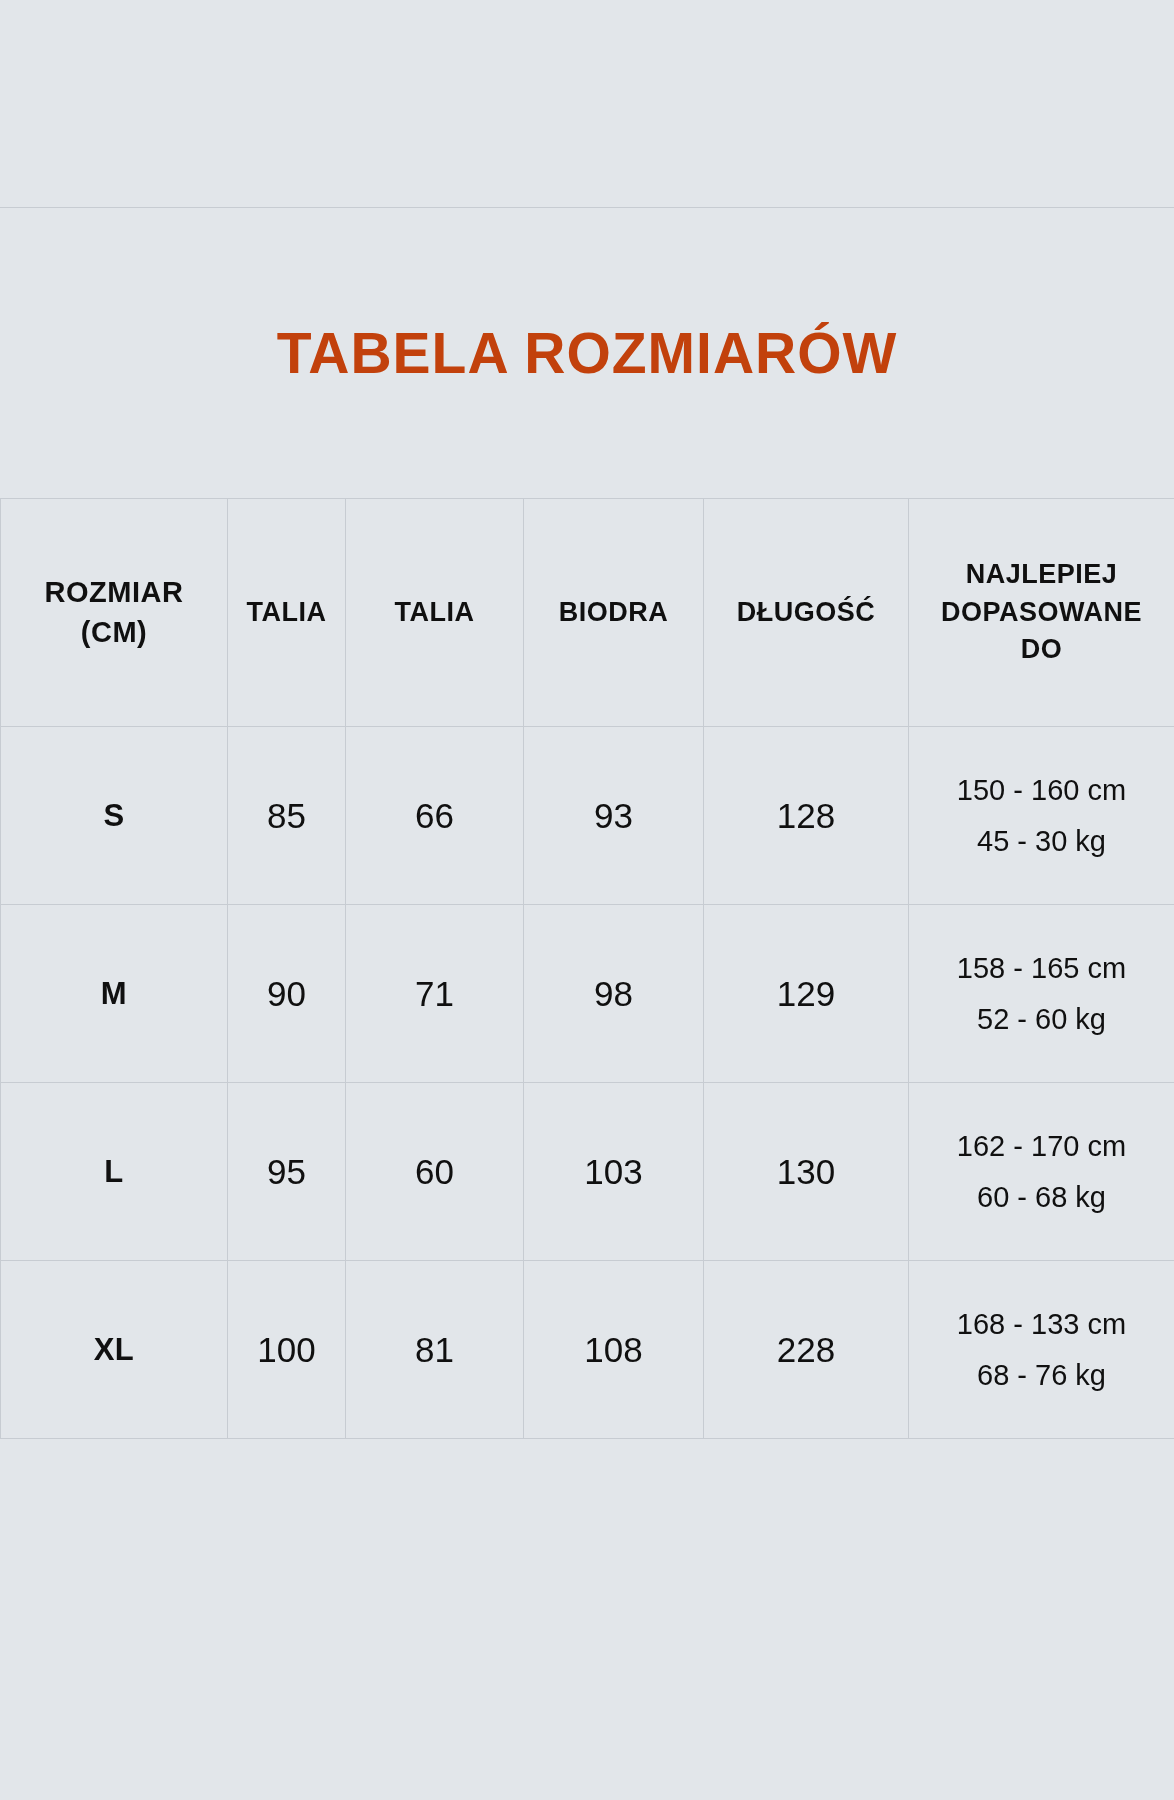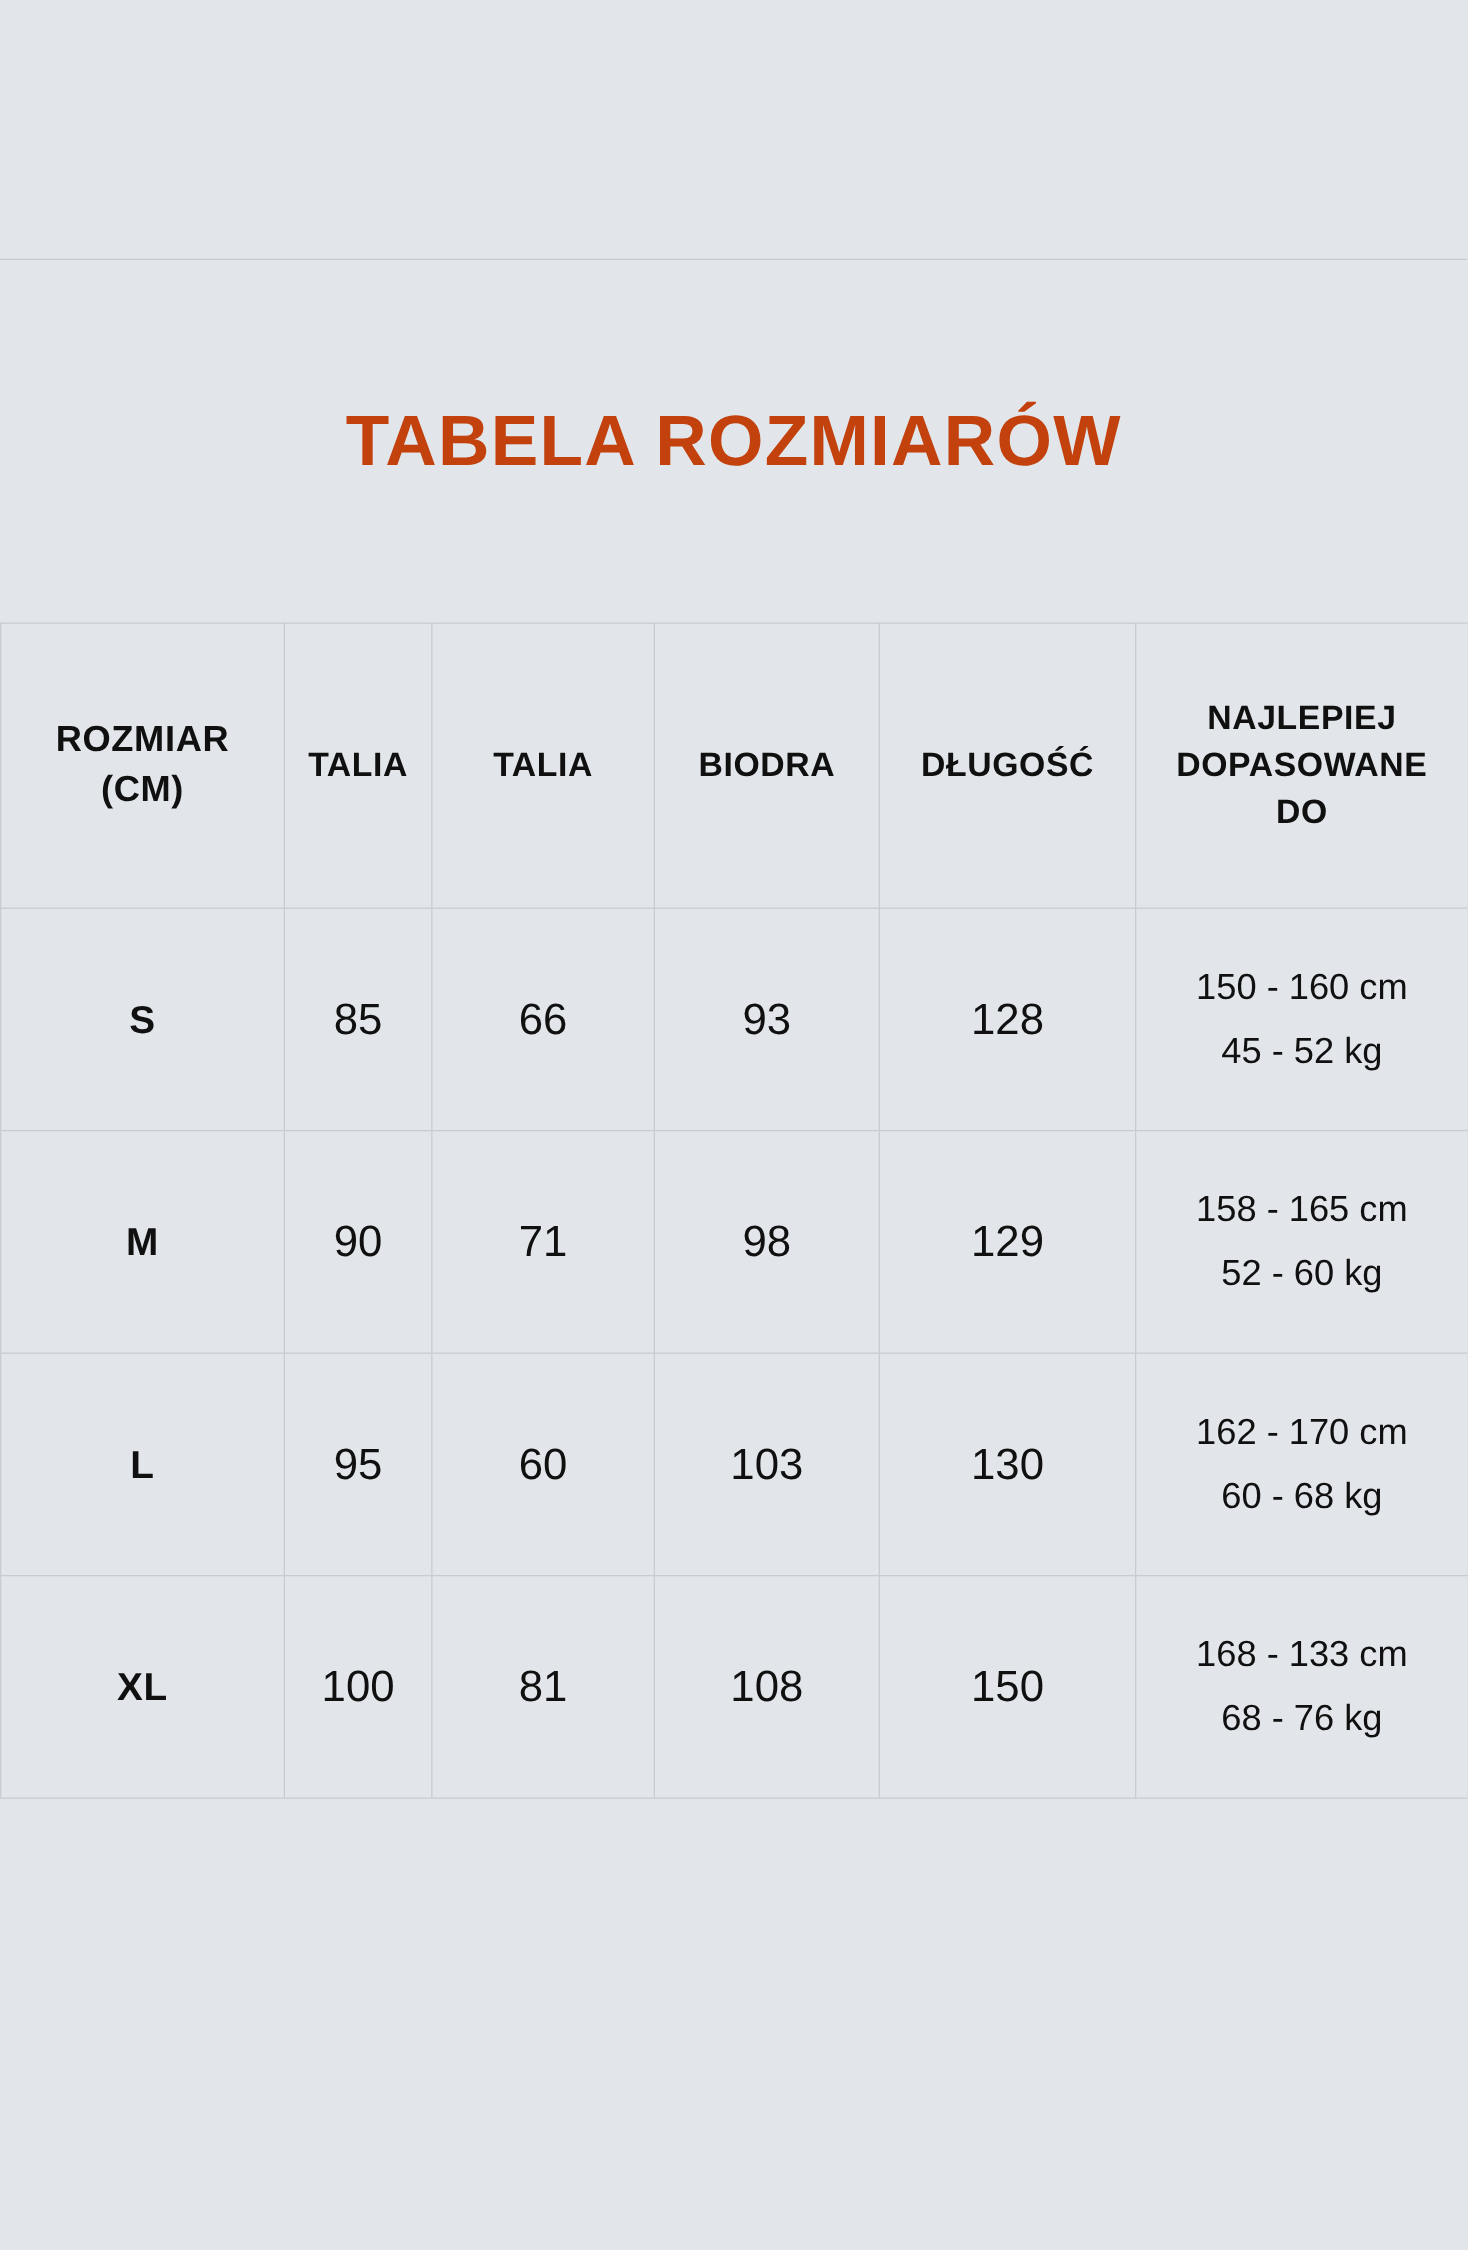--- a/index.html
+++ b/index.html
@@ -160,21 +160,21 @@
       </thead>
       <tbody>
         <tr>
           <td class="size-cell">S</td>
           <td>85</td>
           <td>66</td>
           <td>93</td>
           <td>128</td>
           <td class="fit-cell">
             <span class="fit-line">150 - 160 cm</span>
-            <span class="fit-line">45 - 52 kg</span>
+            <span class="fit-line">45 - 30 kg</span>
           </td>
         </tr>
         <tr>
           <td class="size-cell">M</td>
           <td>90</td>
           <td>71</td>
           <td>98</td>
           <td>129</td>
           <td class="fit-cell">
             <span class="fit-line">158 - 165 cm</span>
@@ -190,21 +190,21 @@
           <td class="fit-cell">
             <span class="fit-line">162 - 170 cm</span>
             <span class="fit-line">60 - 68 kg</span>
           </td>
         </tr>
         <tr>
           <td class="size-cell">XL</td>
           <td>100</td>
           <td>81</td>
           <td>108</td>
-          <td>150</td>
+          <td>228</td>
           <td class="fit-cell">
             <span class="fit-line">168 - 133 cm</span>
             <span class="fit-line">68 - 76 kg</span>
           </td>
         </tr>
       </tbody>
     </table>
   </div>
 
   <div class="bottom-area"></div>

